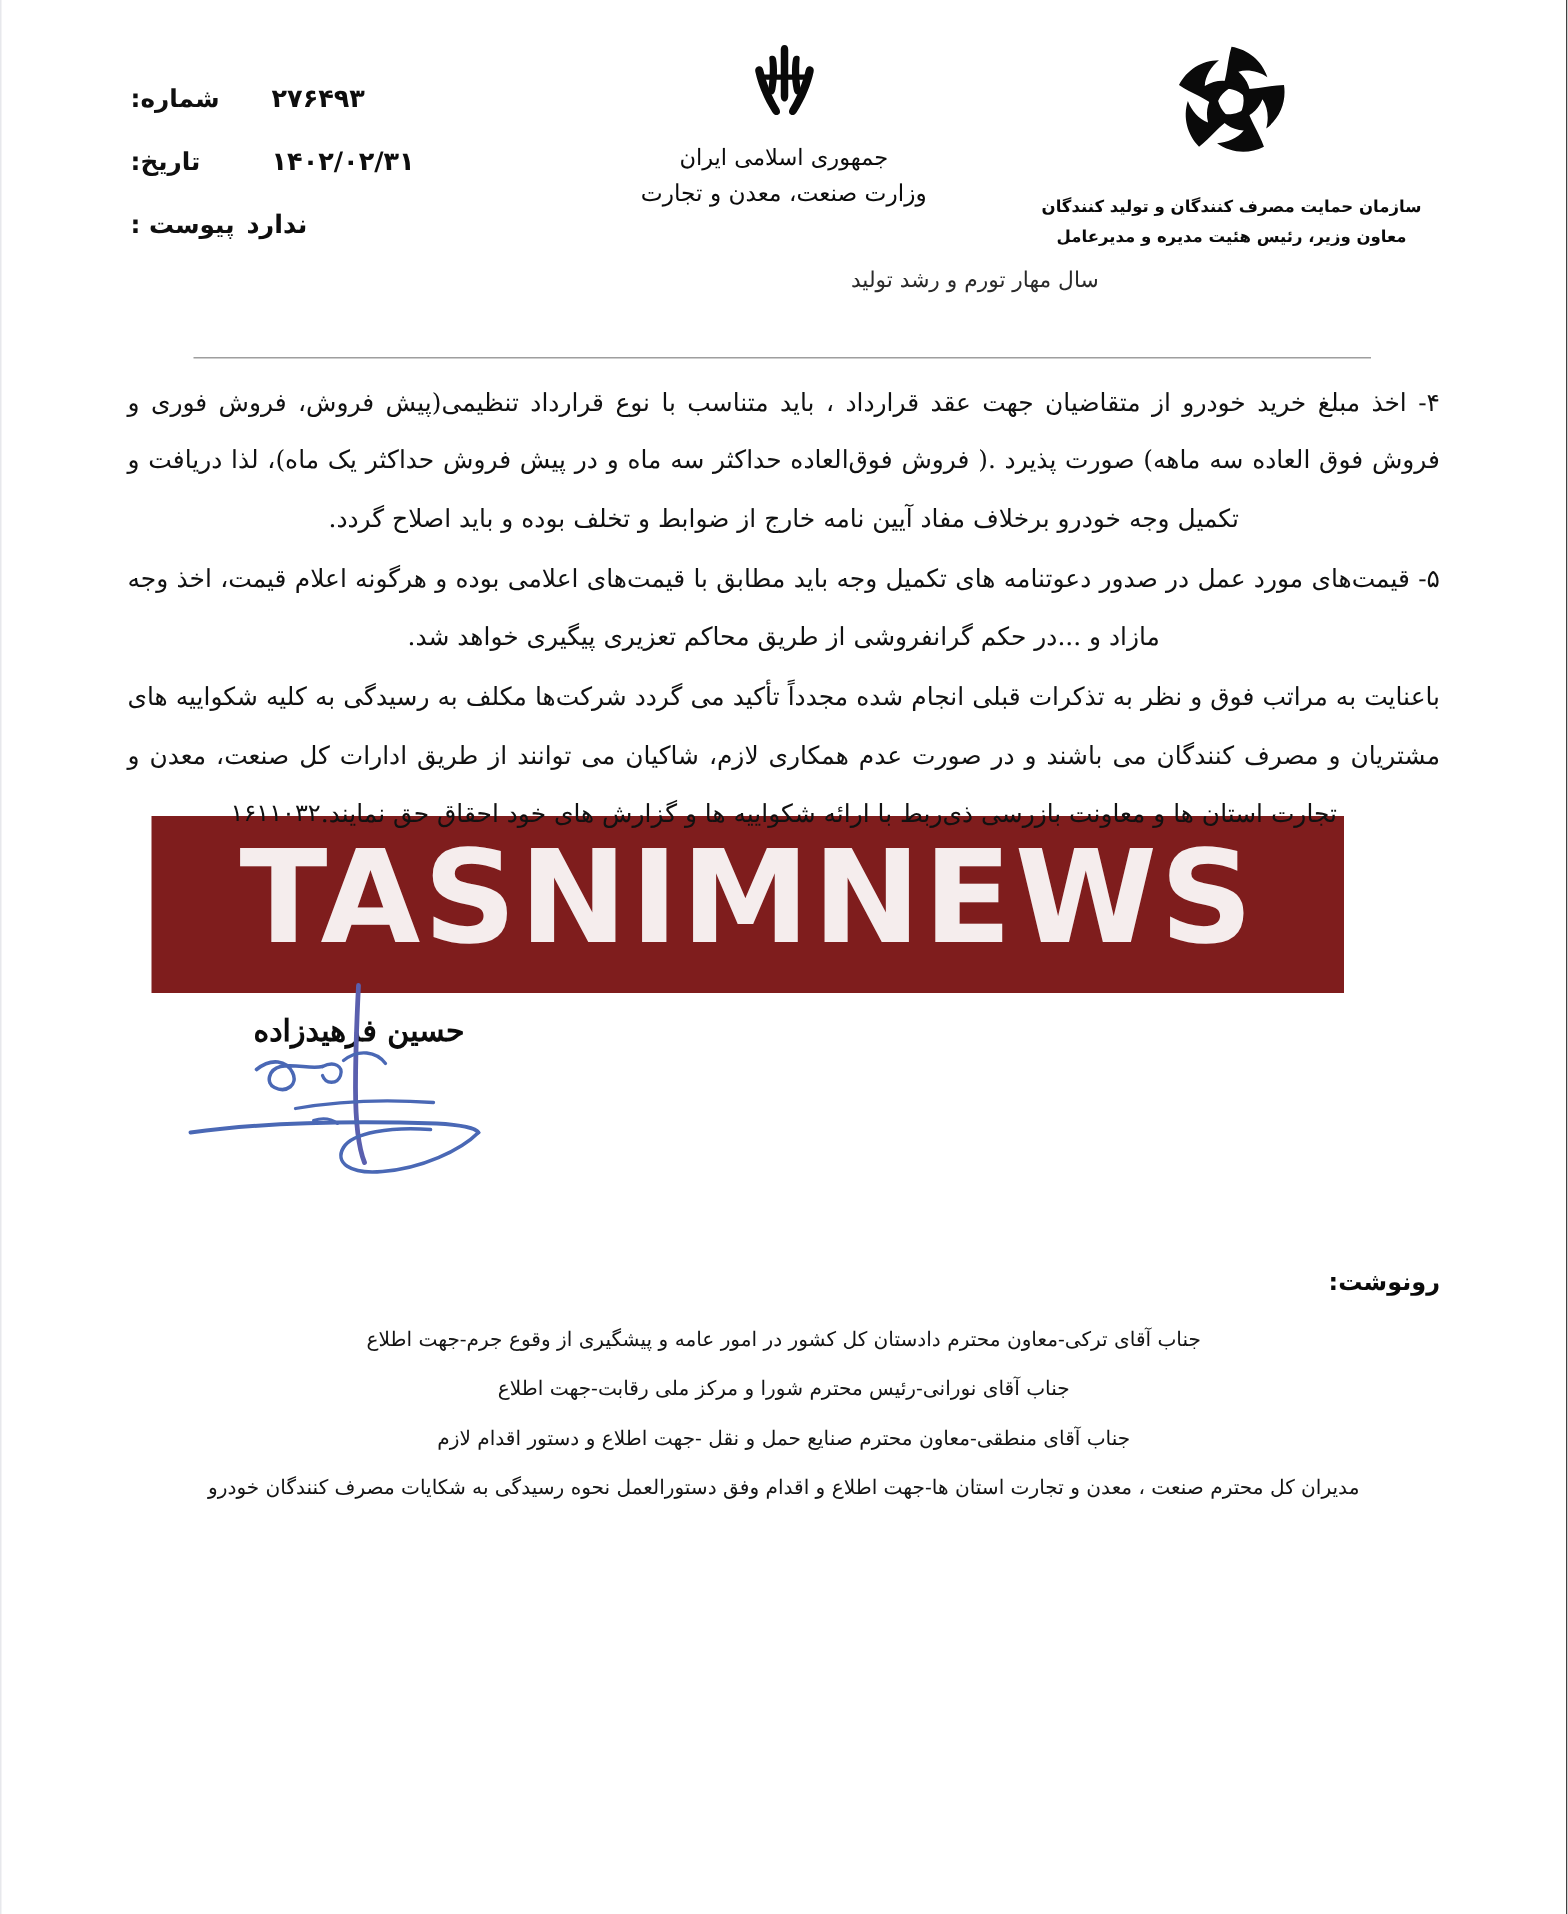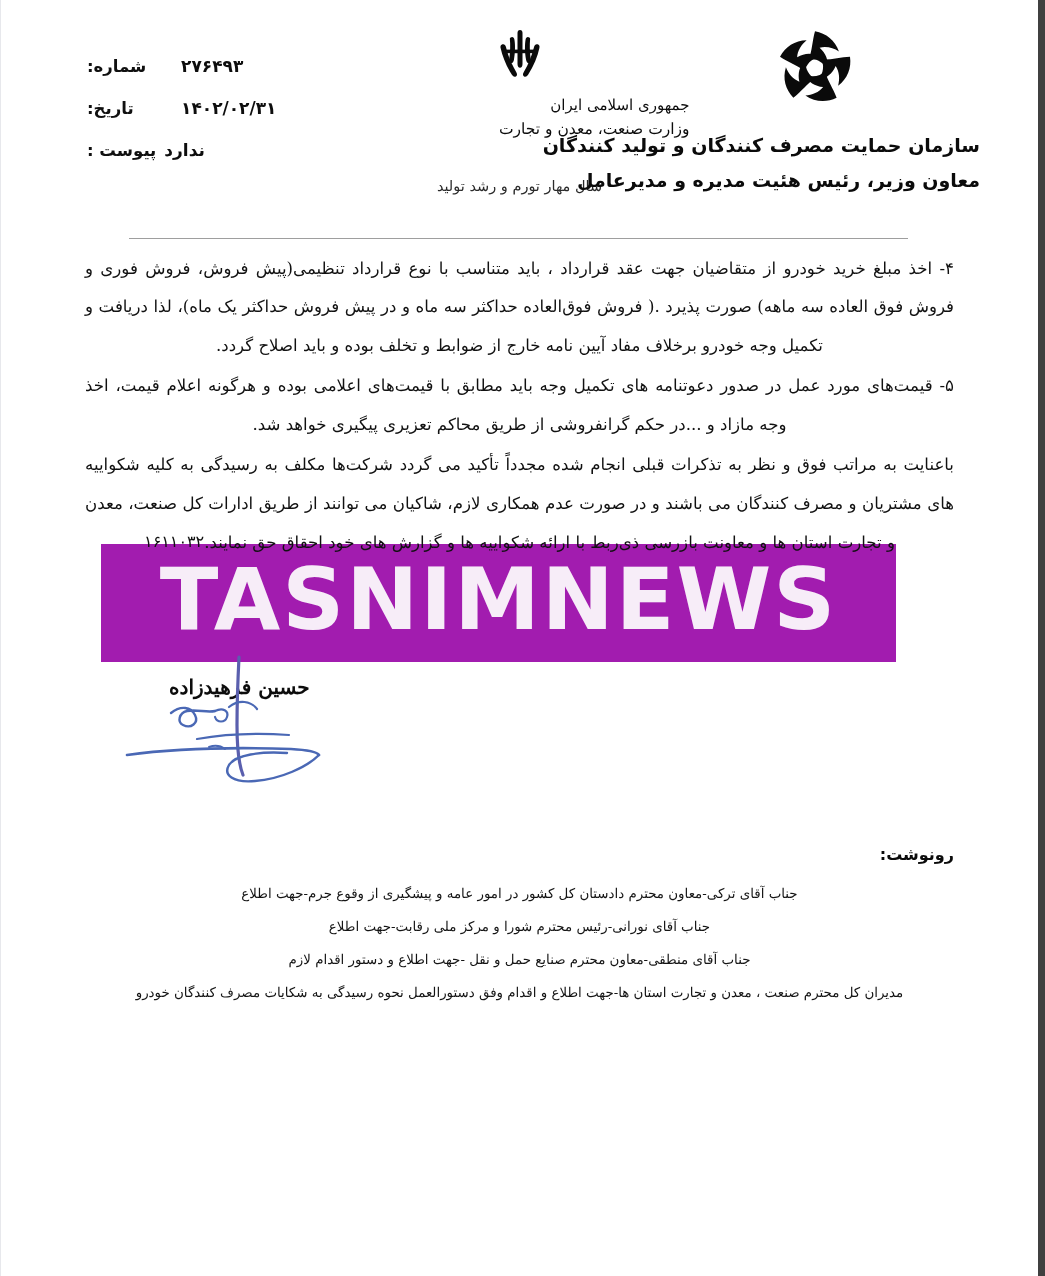--- a/index.html
+++ b/index.html
@@ -15,21 +15,21 @@
     font-family: "DejaVu Sans", "Liberation Sans", sans-serif;
     color: #141414;
   }
 
   
   #page {
     position: absolute;
     inset: 0;
     background: #ffffff;
     border-left: 1px solid #e7e8ec;
-    border-right: 7px solid #404040;
+    border-right: 1px solid #404040;
     box-sizing: border-box;
   }
 
   
   #letterhead {
     position: absolute;
     top: 0; left: 0; right: 0;
     height: 228px;
   }
 
@@ -70,58 +70,58 @@
   .meta-row.attach .meta-label { min-width: 0; }
   .meta-row.attach .meta-value { margin-left: 8px; }
 
   
   .center-block {
     position: absolute;
     top: 24px;
     left: 0; right: 0;
     margin: 0 auto;
     width: 340px;
+    text-align: center;
   }
   .emblem {
     display: block;
     margin: 0 auto 8px auto;
   }
   .ministry-line1, .ministry-line2 {
     font-family: "DejaVu Serif", "Liberation Serif", serif;
     color: #0c0c0c;
     letter-spacing: 0.3px;
     line-height: 1.5;
     white-space: nowrap;
   }
   .ministry-line1 { font-size: 15px; }
   .ministry-line2 { font-size: 15.5px; margin-top: 1px; }
   .slogan {
     position: absolute;
     top: 178px;
     left: 0; right: 0;
     margin: 0 auto;
     width: 420px;
-    text-align: center;
     font-family: "DejaVu Serif", "Liberation Serif", serif;
     font-size: 14.5px;
     color: #2a2a2a;
     white-space: nowrap;
   }
 
   
   .org-block {
     position: absolute;
     top: 22px;
     right: 58px;
     width: 330px;
     text-align: center;
   }
   .org-logo { display: block; margin: 0 auto 14px auto; }
   .org-name, .org-role {
-    font-size: 19px;
+    font-size: 11px;
     font-weight: 700;
     color: #0b0b0b;
     line-height: 1.85;
     white-space: nowrap;
   }
 
   
   #divider {
     position: absolute;
     top: 238px;
@@ -155,21 +155,21 @@
     vertical-align: 1px;
   }
 
   
   #watermark {
     position: absolute;
     top: 544px;
     left: 100px;
     width: 795px;
     height: 118px;
-    background: #a21caf;
+    background: #7f1d1d;
     z-index: 0;
     pointer-events: none;
     overflow: hidden;
   }
   #watermark .wm-text {
     position: absolute;
     top: 6px;
     left: 0;
     width: 100%;
     text-align: center;

